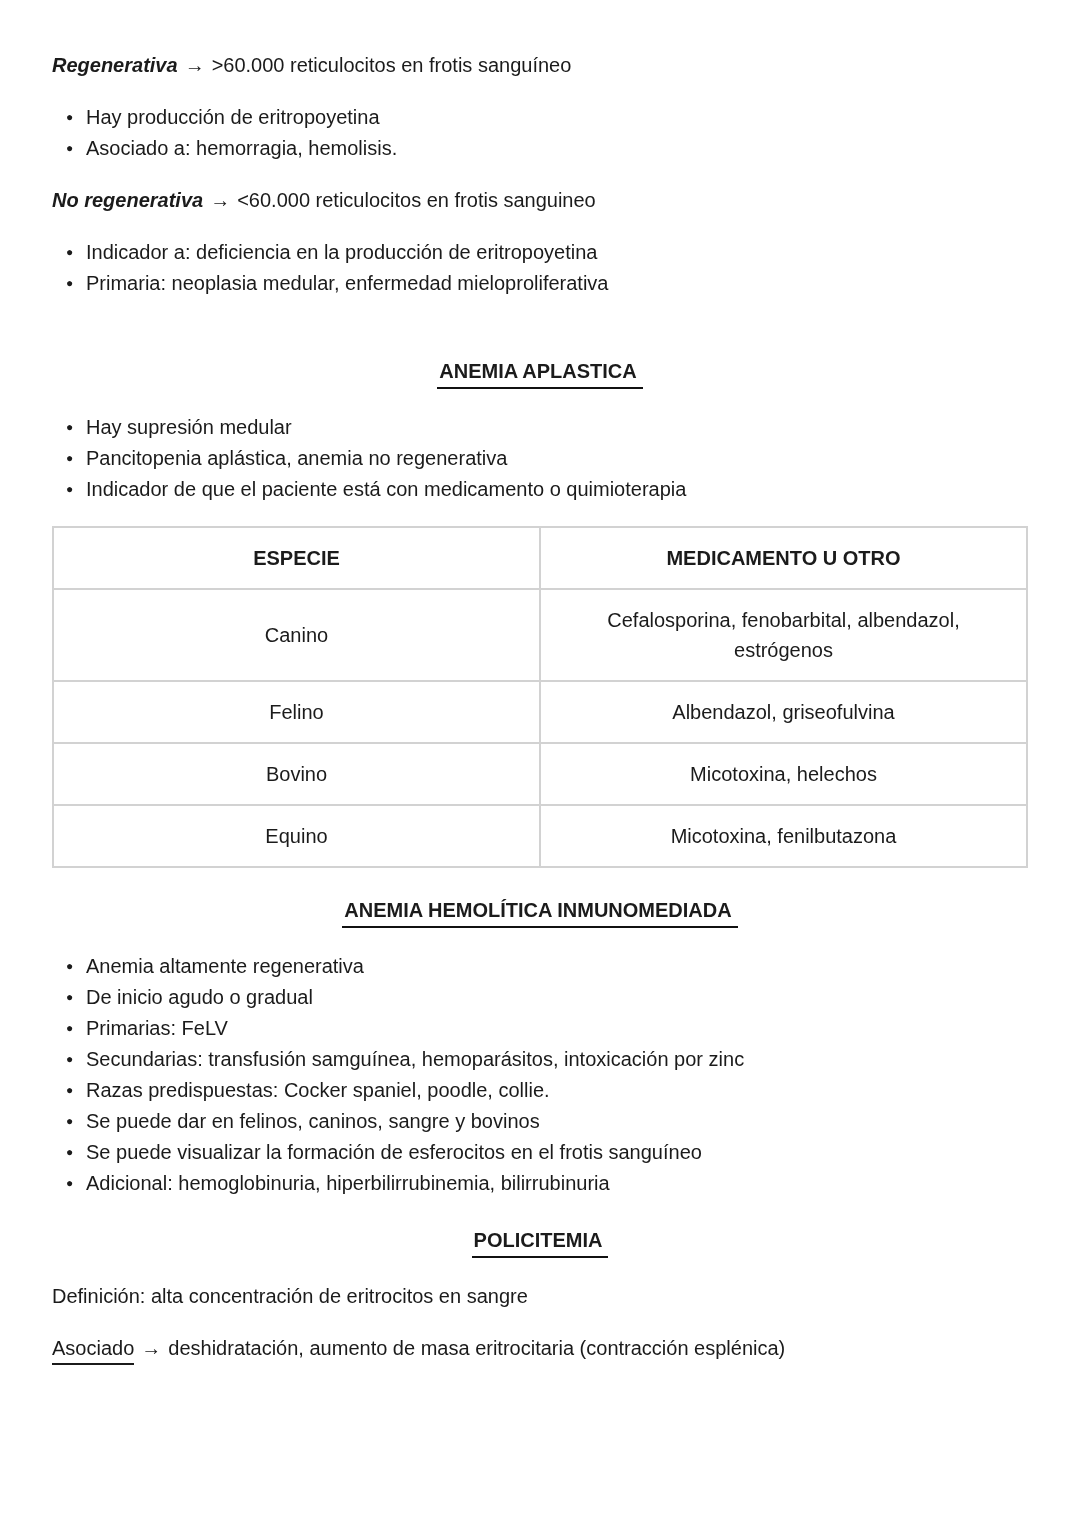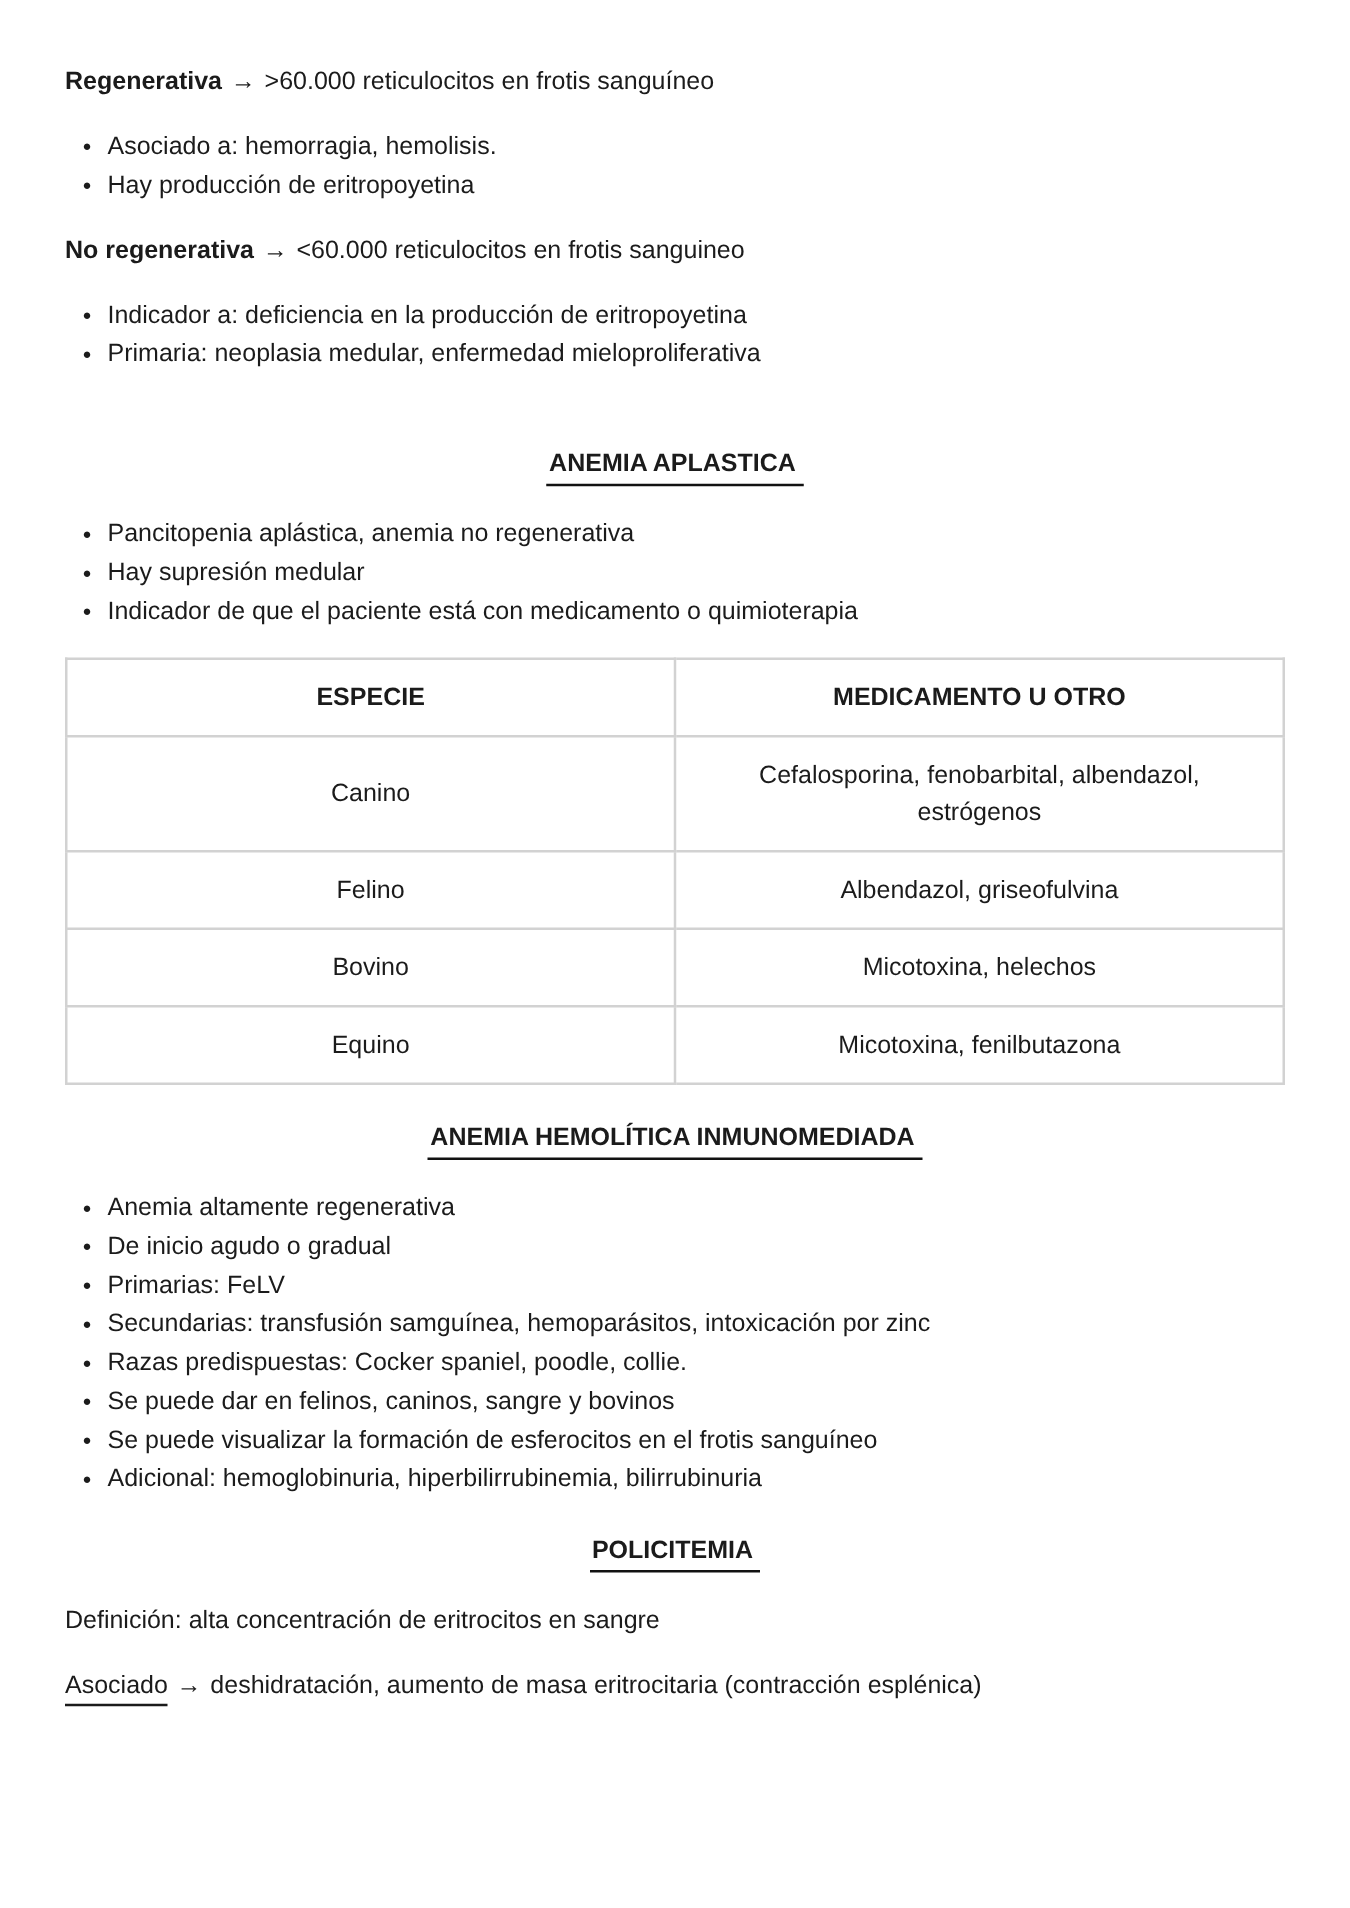--- a/index.html
+++ b/index.html
@@ -9,21 +9,21 @@
     height: 1526px;
     overflow: hidden;
     font-family: "Liberation Sans", "DejaVu Sans", sans-serif;
     font-size: 20px;
     line-height: 30px;
     color: #1b1b1b;
   }
   .doc { padding: 50px 52px 0 52px; }
 
   p.para { margin: 0 0 22px 0; }
-  .b { font-weight: bold; }
+  .b { font-weight: bold; font-style: italic; }
   .arrow { margin: 0 7px; font-weight: normal; }
 
   ul.bullets { list-style: none; margin: 0 0 22px 0; }
   ul.bullets li {
     position: relative;
     padding-left: 34px;
     line-height: 30px;
     margin-bottom: 1px;
   }
   ul.bullets li::before {
@@ -73,38 +73,38 @@
 </style>
 </head>
 <body>
 
 <div class="doc">
 
   <p class="para">
     <span class="b">Regenerativa</span><span class="arrow">→</span><span>&gt;60.000 reticulocitos en frotis sanguíneo</span>
   </p>
   <ul class="bullets">
+    <li>Hay producción de eritropoyetina</li>
     <li>Asociado a: hemorragia, hemolisis.</li>
-    <li>Hay producción de eritropoyetina</li>
   </ul>
 
   <p class="para">
     <span class="b">No regenerativa</span><span class="arrow">→</span><span>&lt;60.000 reticulocitos en frotis sanguineo</span>
   </p>
   <ul class="bullets">
     <li>Indicador a: deficiencia en la producción de eritropoyetina</li>
     <li>Primaria: neoplasia medular, enfermedad mieloproliferativa</li>
   </ul>
 
   <div class="heading first">
     <span class="u">ANEMIA APLASTICA</span>
   </div>
   <ul class="bullets">
+    <li>Hay supresión medular</li>
     <li>Pancitopenia aplástica, anemia no regenerativa</li>
-    <li>Hay supresión medular</li>
     <li>Indicador de que el paciente está con medicamento o quimioterapia</li>
   </ul>
 
   <table class="med-table">
     <colgroup>
         <col>
         <col>
       </colgroup>
     <thead>
       <tr>

